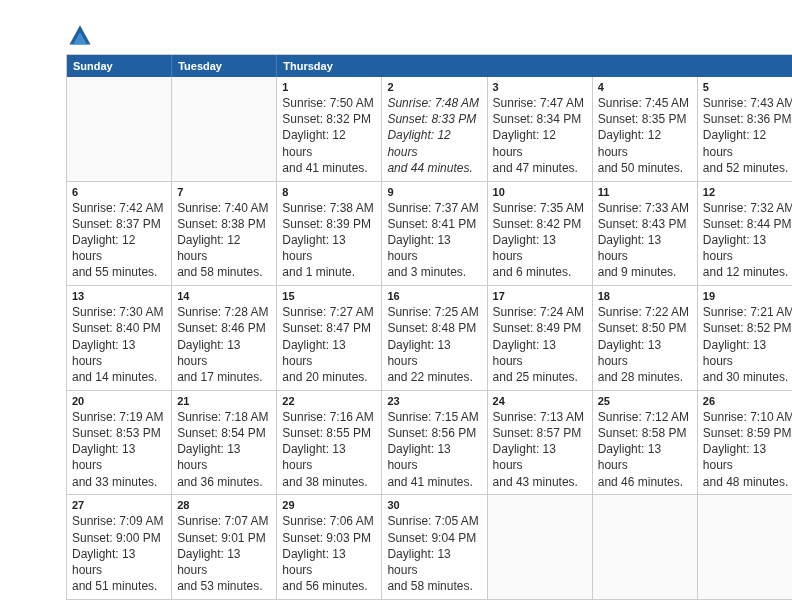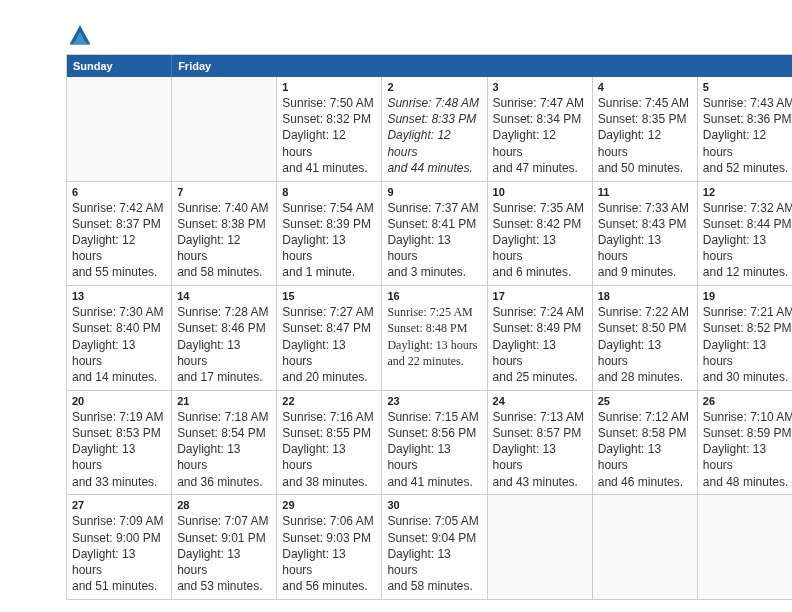--- a/index.html
+++ b/index.html
@@ -134,21 +134,22 @@
     </div>
     <div class="title-block">
       <div class="month-title"></div>
       <div class="location"></div>
     </div>
   </div>
 
   <div class="calendar">
     <div class="cal-header-row">
     <div class="cal-header-cell">Sunday</div>
-        <div class="cal-header-cell">Friday</div>
+        <div class="cal-header-cell">Tuesday</div>
+        <div class="cal-header-cell">Thursday</div>
       </div>
     <div class="cal-body">
     <div class="cal-row">
           <div class="cal-cell empty"></div>
           <div class="cal-cell empty"></div>
           <div class="cal-cell">
             <div class="day-num">1</div>
             <div class="cell-text" style="white-space: pre-line;">Sunrise: 7:50 AM
 Sunset: 8:32 PM
 Daylight: 12 hours
@@ -193,21 +194,21 @@
           </div>
           <div class="cal-cell">
             <div class="day-num">7</div>
             <div class="cell-text" style="white-space: pre-line;">Sunrise: 7:40 AM
 Sunset: 8:38 PM
 Daylight: 12 hours
 and 58 minutes.</div>
           </div>
           <div class="cal-cell">
             <div class="day-num">8</div>
-            <div class="cell-text" style="white-space: pre-line;">Sunrise: 7:54 AM
+            <div class="cell-text" style="white-space: pre-line;">Sunrise: 7:38 AM
 Sunset: 8:39 PM
 Daylight: 13 hours
 and 1 minute.</div>
           </div>
           <div class="cal-cell">
             <div class="day-num">9</div>
             <div class="cell-text" style="white-space: pre-line;">Sunrise: 7:37 AM
 Sunset: 8:41 PM
 Daylight: 13 hours
 and 3 minutes.</div>
@@ -251,21 +252,21 @@
           </div>
           <div class="cal-cell">
             <div class="day-num">15</div>
             <div class="cell-text" style="white-space: pre-line;">Sunrise: 7:27 AM
 Sunset: 8:47 PM
 Daylight: 13 hours
 and 20 minutes.</div>
           </div>
           <div class="cal-cell">
             <div class="day-num">16</div>
-            <div class="cell-text" style="white-space: pre-line; font-family: Liberation Serif, serif;">Sunrise: 7:25 AM
+            <div class="cell-text" style="white-space: pre-line;">Sunrise: 7:25 AM
 Sunset: 8:48 PM
 Daylight: 13 hours
 and 22 minutes.</div>
           </div>
           <div class="cal-cell">
             <div class="day-num">17</div>
             <div class="cell-text" style="white-space: pre-line;">Sunrise: 7:24 AM
 Sunset: 8:49 PM
 Daylight: 13 hours
 and 25 minutes.</div>

